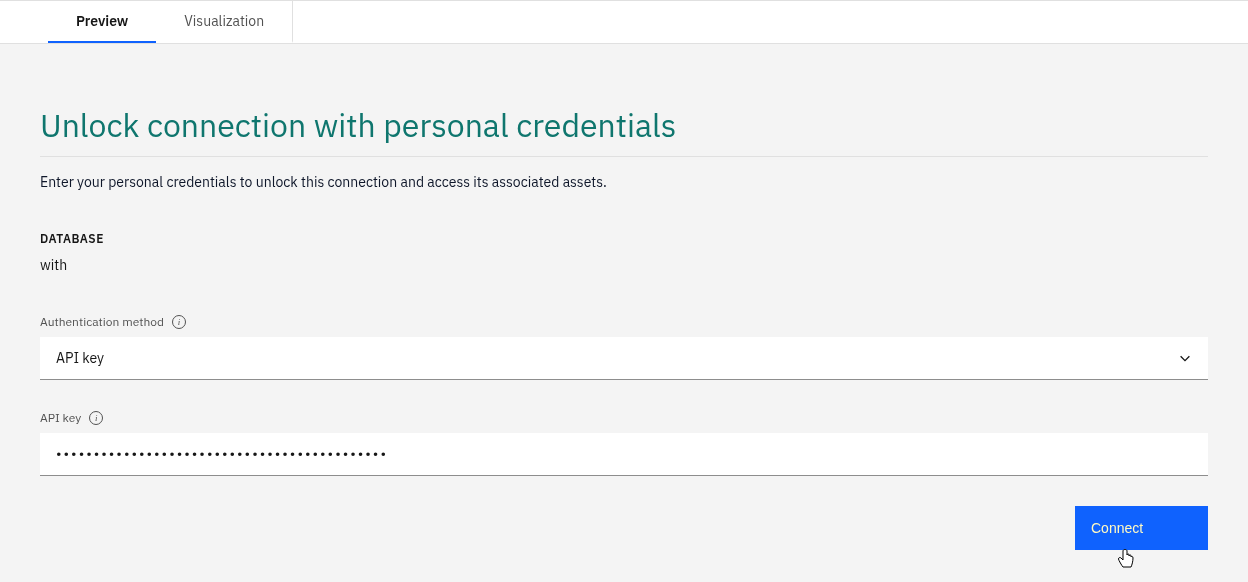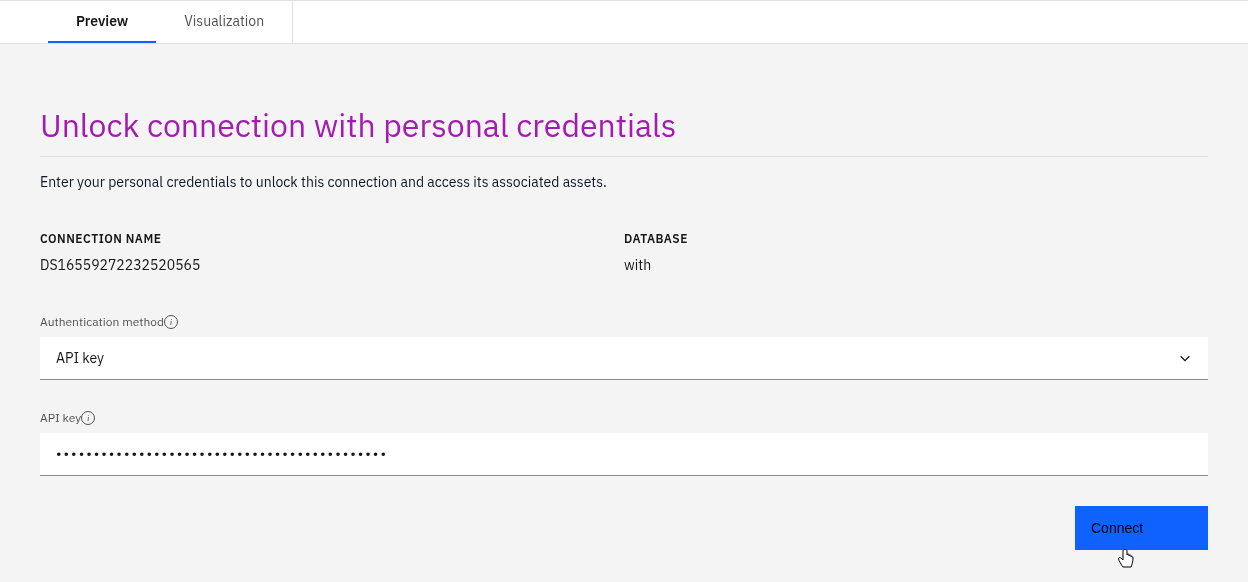--- a/index.html
+++ b/index.html
@@ -42,21 +42,21 @@
     }
     .content-area {
       background: #f4f4f4;
       padding: 60px 40px 40px 40px;
       height: calc(582px - 44px);
       position: relative;
     }
     .page-title {
       font-size: 32px;
       font-weight: 400;
-      color: #a21caf;
+      color: #0f766e;
       padding-bottom: 10px;
       border-bottom: 1px solid #e0e0e0;
       margin-bottom: 16px;
     }
     .description {
       font-size: 14px;
       color: #0f172a;
       margin-bottom: 40px;
     }
     .info-row {
@@ -79,21 +79,21 @@
       color: #161616;
     }
     .form-group {
       margin-bottom: 30px;
     }
     .form-label {
       font-size: 12px;
       color: #525252;
       display: flex;
       align-items: center;
-      gap: 0;
+      gap: 8px;
       margin-bottom: 8px;
     }
     .info-icon {
       display: inline-flex;
       width: 14px;
       height: 14px;
       border: 1px solid #525252;
       border-radius: 50%;
       align-items: center;
       justify-content: center;
@@ -131,21 +131,21 @@
       font-family: inherit;
       letter-spacing: 2px;
     }
     .button-row {
       display: flex;
       justify-content: flex-end;
       margin-top: 20px;
     }
     .connect-button {
       background: #0f62fe;
-      color: #000000;
+      color: #fef9c3;
       border: none;
       padding: 14px 58px 14px 16px;
       font-size: 14px;
       cursor: pointer;
       text-align: left;
       min-width: 133px;
     }
     .cursor-hand {
       position: absolute;
       bottom: 12px;
@@ -166,24 +166,20 @@
     <span>Visualization</span>
   </div>
 </div>
 
 <div class="content-area">
   <h1 class="page-title">Unlock connection with personal credentials</h1>
   <p class="description">Enter your personal credentials to unlock this connection and access its associated assets.</p>
 
   <div class="info-row">
     <div class="info-block">
-      <div class="info-label">CONNECTION NAME</div>
-      <div class="info-value">DS16559272232520565</div>
-    </div>
-    <div class="info-block">
       <div class="info-label">DATABASE</div>
       <div class="info-value">with</div>
     </div>
   </div>
 
   <div class="form-group">
     <div class="form-label">
       <span>Authentication method</span>
       <span class="info-icon">i</span>
     </div>

